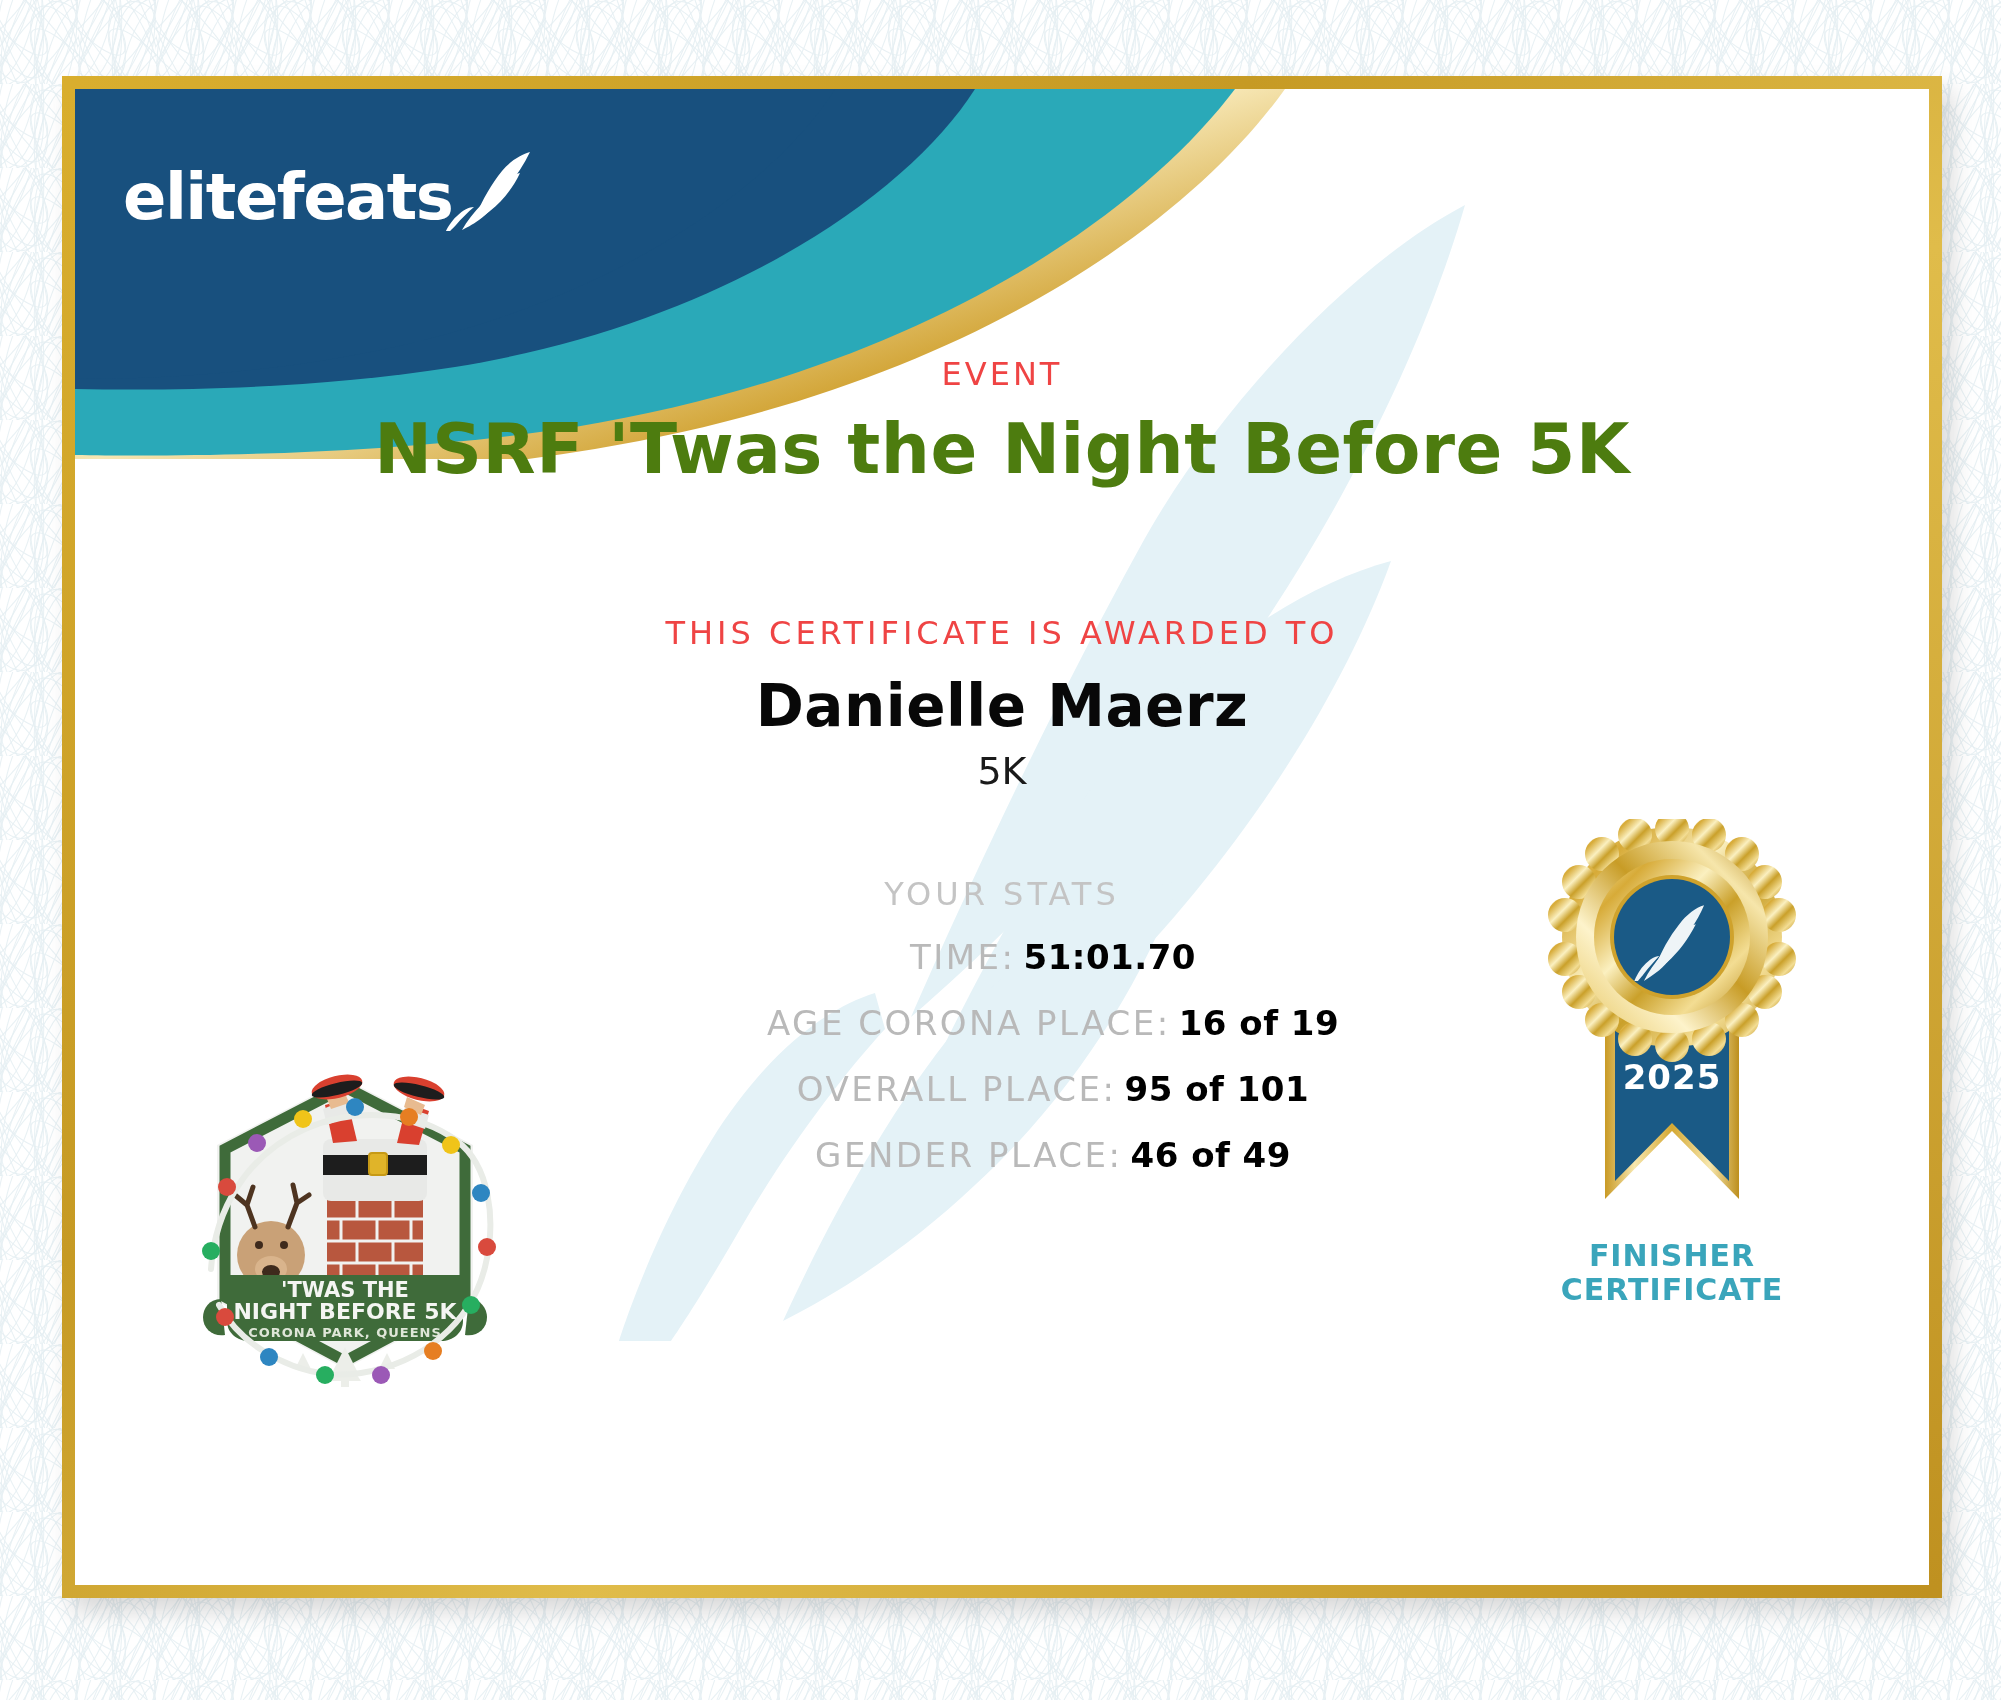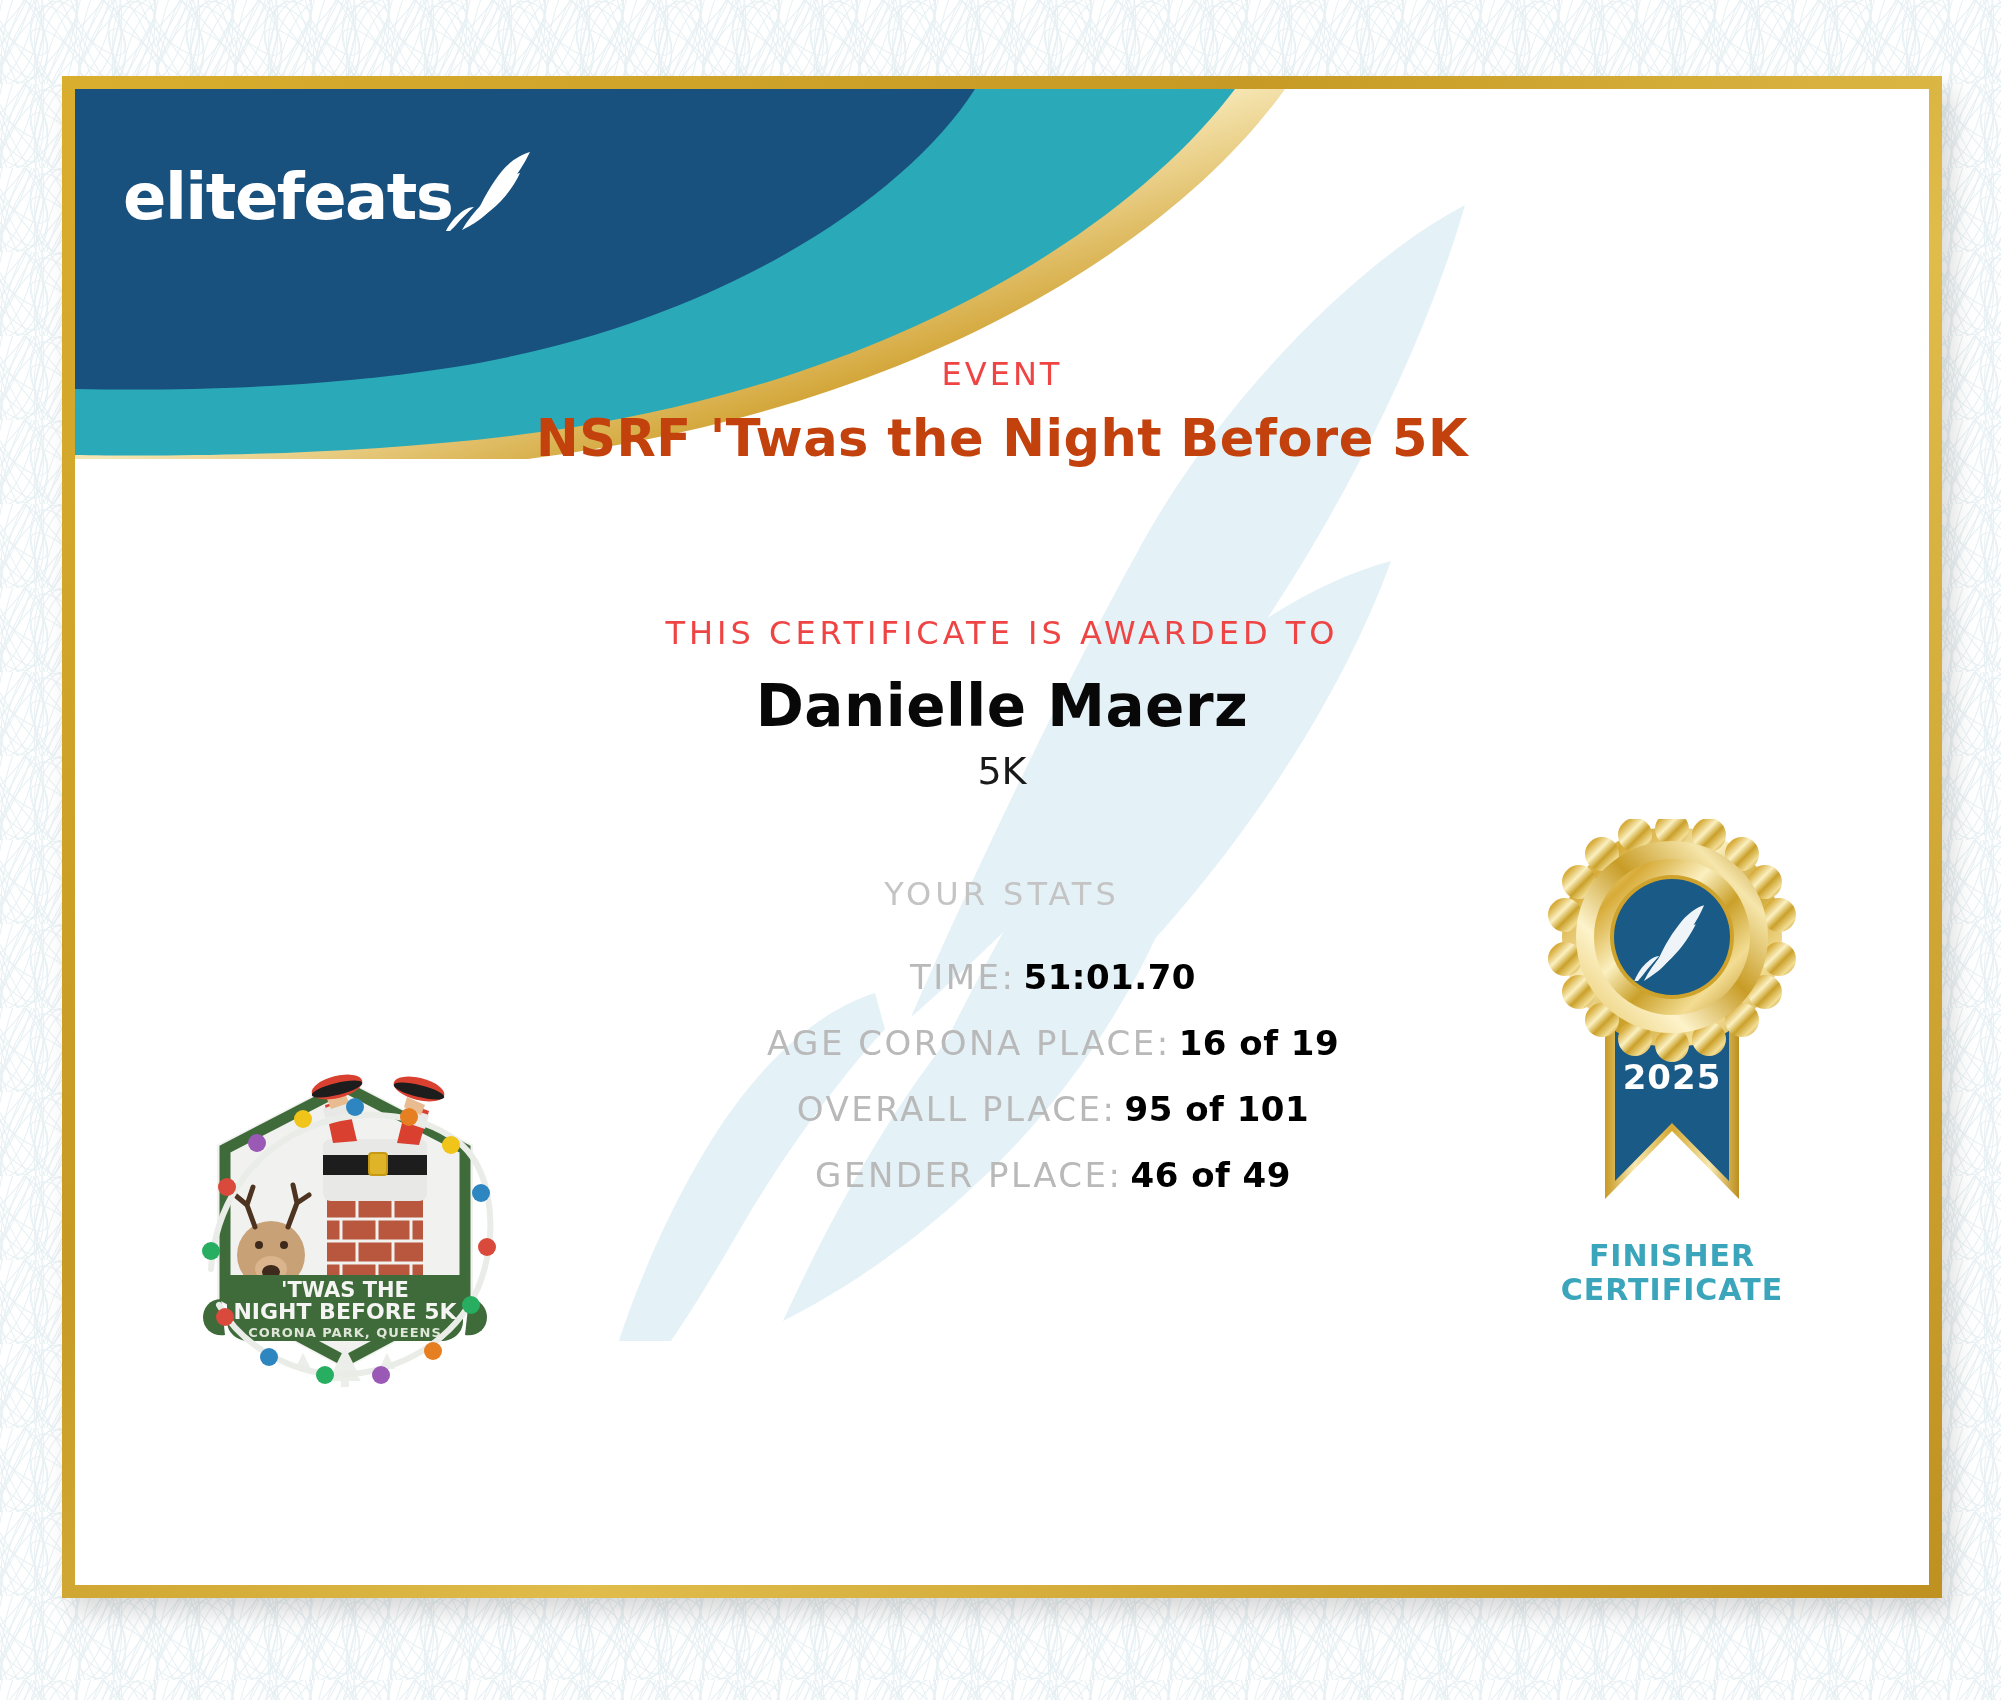--- a/index.html
+++ b/index.html
@@ -113,23 +113,23 @@
     left: 0; right: 0;
     top: 266px;
     font-size: 32px;
   }
 
   #event-title {
     position: absolute;
     left: 0; right: 0;
     top: 320px;
     font-family: "DejaVu Sans", sans-serif;
-    font-size: 51px;
+    font-size: 69px;
     font-weight: 700;
-    color: #c2410c;
+    color: #4d7c0f;
     letter-spacing: 0.5px;
   }
 
   #awarded-label {
     position: absolute;
     left: 0; right: 0;
     top: 525px;
     font-size: 32px;
     letter-spacing: 4px;
   }
@@ -164,21 +164,20 @@
     color: #c4c4c4;
     margin-top: 16px;
   }
 
   
   #stats-list {
     position: absolute;
     left: 2px;
     right: 0;
     top: 848px;
-    margin-top: 20px;
   }
   .stat-row {
     display: block;
     text-align: center;
     margin-bottom: 26px;
     white-space: nowrap;
     
     padding-left: 100px;
   }
   .stat-key {

